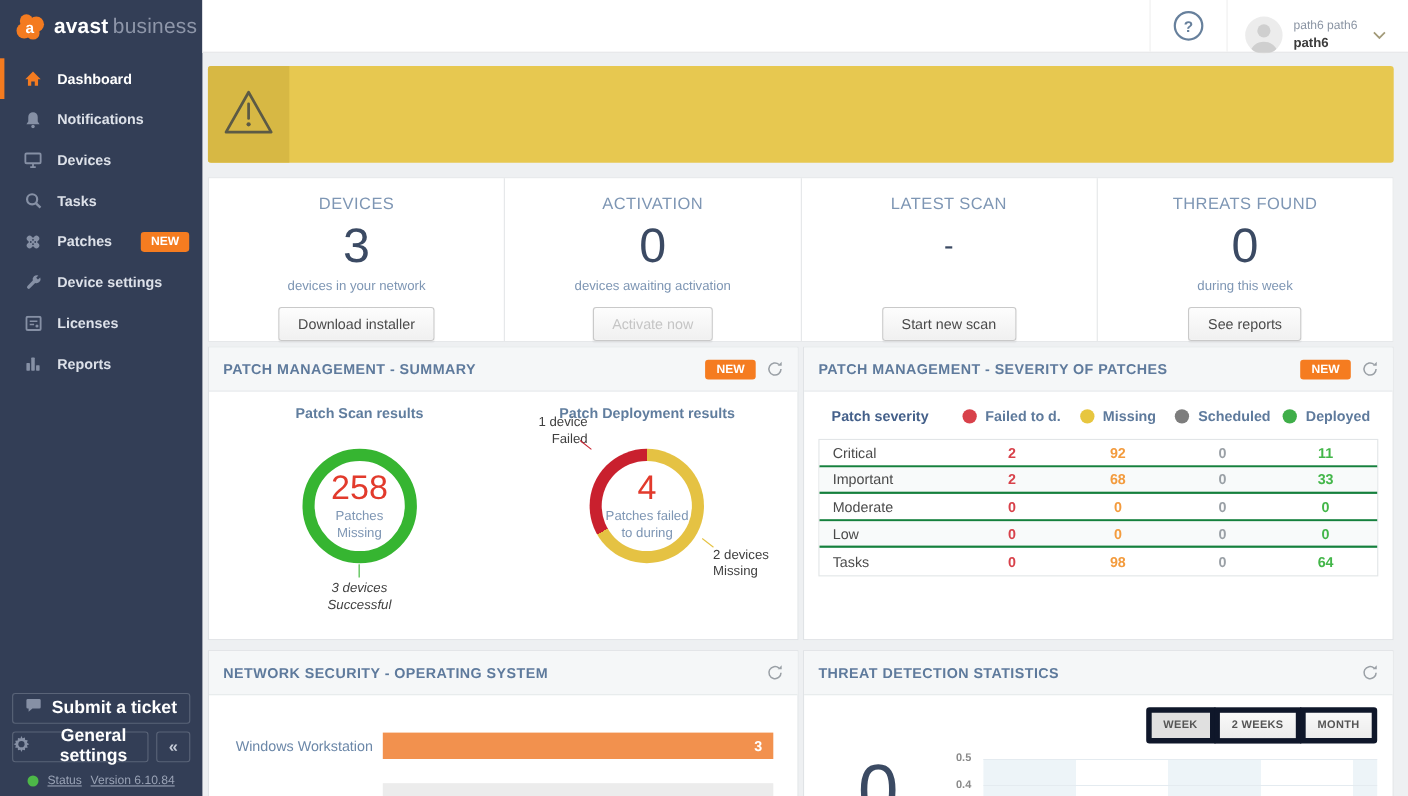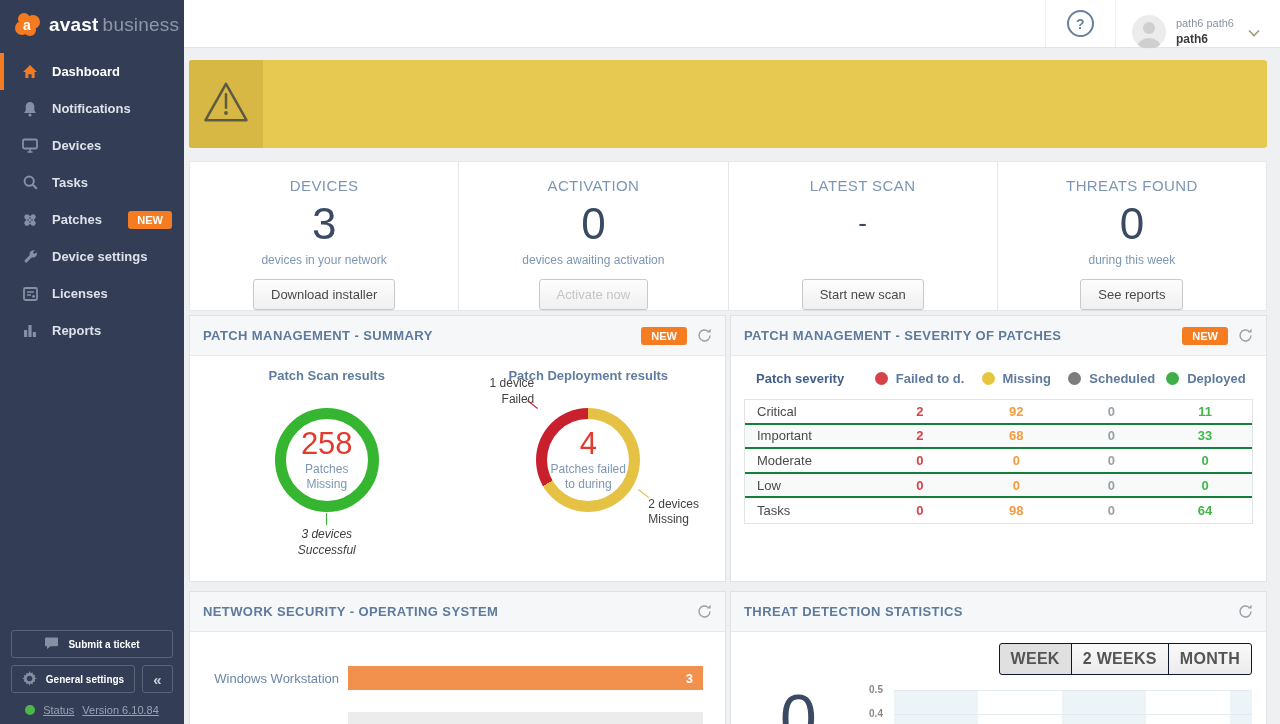--- a/index.html
+++ b/index.html
@@ -16,21 +16,21 @@
   .nav { margin-top:5px; }
   .nav-item { display:flex; align-items:center; height:37px; padding-left:17px; border-left:4px solid transparent; cursor:pointer; }
   .nav-item .icon { width:18px; height:16px; margin-right:13px; display:flex; align-items:center; justify-content:center; }
   .nav-item .icon svg { fill:#8690a5; stroke:#8690a5; }
   .nav-item.active { border-left-color:#f47b20; }
   .nav-item.active .icon svg { fill:#f47b20; stroke:#f47b20; }
   .nav-label { font-size:13px; font-weight:bold; color:#dde1e9; }
   .nav-item.active .nav-label { color:#fff; }
   .nav-badge { background:#f57c20; color:#fff; font-size:11px; font-weight:bold; padding:3px 9px; border-radius:3px; margin-left:auto; margin-right:12px; }
   .sidebar-footer { margin-top:auto; padding:10px 11px 8px; }
-  .sfbtn { display:flex; align-items:center; justify-content:center; gap:9px; border:1px solid #5a6478; border-radius:3px; height:28px; color:#fff; font-weight:bold; font-size:10px; background:transparent; width:100%; cursor:pointer; font-family:inherit; }
+  .sfbtn { display:flex; align-items:center; justify-content:center; gap:9px; border:1px solid #5a6478; border-radius:3px; height:28px; color:#fff; font-weight:bold; font-size:16px; background:transparent; width:100%; cursor:pointer; font-family:inherit; }
   .sf-row { display:flex; gap:7px; margin-top:7px; }
   .sfbtn.settings { flex:1; }
   .sfbtn.collapse { width:31px; flex:none; font-size:15px; color:#c7cdd8; }
   .status-row { display:flex; align-items:center; justify-content:center; gap:8px; margin-top:11px; font-size:11px; }
   .status-dot { width:10px; height:10px; border-radius:50%; background:#4db848; }
   .status-link, .version-link { color:#99a2b5; text-decoration:underline; cursor:pointer; }
 
   
   .main { flex:1; display:flex; flex-direction:column; min-width:0; }
   .topbar { height:48px; background:#fff; border-bottom:1px solid #e3e4e6; display:flex; justify-content:flex-end; align-items:stretch; flex-shrink:0; }
@@ -108,21 +108,21 @@
   
   .net-body { padding:34px 22px 0 0; }
   .net-row { display:flex; align-items:center; margin-bottom:22px;border-radius:10px; }
   .net-label { width:158px; flex-shrink:0; text-align:right; font-size:13px; color:#6b87a8; padding-right:9px; }
   .net-bar { height:24px; background:#f2914e; width:360px; display:flex; align-items:center; justify-content:flex-end; padding-right:10px; color:#fff; font-weight:bold; font-size:13px; }
   .net-bar.gray { background:#ececec; }
 
   
   .threat-body { padding:11px 14px 0; position:relative; height:199px; overflow:hidden; }
   .ranges { display:flex; justify-content:flex-end; }
-  .range-btn { font-size:16px; font-weight:bold; color:#555; letter-spacing:.3px; padding:6px 11px; border:1px solid #0f172a; background:linear-gradient(#f9f9f9,#ececec); cursor:pointer; margin-left:-1px; font-family:inherit; }
+  .range-btn { font-size:10px; font-weight:bold; color:#555; letter-spacing:.3px; padding:6px 11px; border:5px solid #0f172a; background:linear-gradient(#f9f9f9,#ececec); cursor:pointer; margin-left:-1px; font-family:inherit; }
   .range-btn:first-child { border-radius:3px 0 0 3px; margin-left:0; }
   .range-btn:last-child { border-radius:0 3px 3px 0; }
   .range-btn.active { background:#e0e0e0; }
   .plot { position:absolute; left:163px; right:14px; top:58px; height:140px;
           background:repeating-linear-gradient(90deg,#edf4f8 0 84px,#ffffff 84px 168px); }
   .plot::before { content:""; position:absolute; inset:0;
           background:repeating-linear-gradient(180deg,#e4ebf0 0 1px,transparent 1px 24px); }
   .ytick { position:absolute; font-size:10px; color:#8a8a8a; width:26px; text-align:center; left:132px;font-weight:bold; }
   .ytick.t0 { top:52px; } .ytick.t1 { top:76px; }
   .big-zero { position:absolute; left:49px; top:48px; font-size:66px; color:#3b4a63; }

